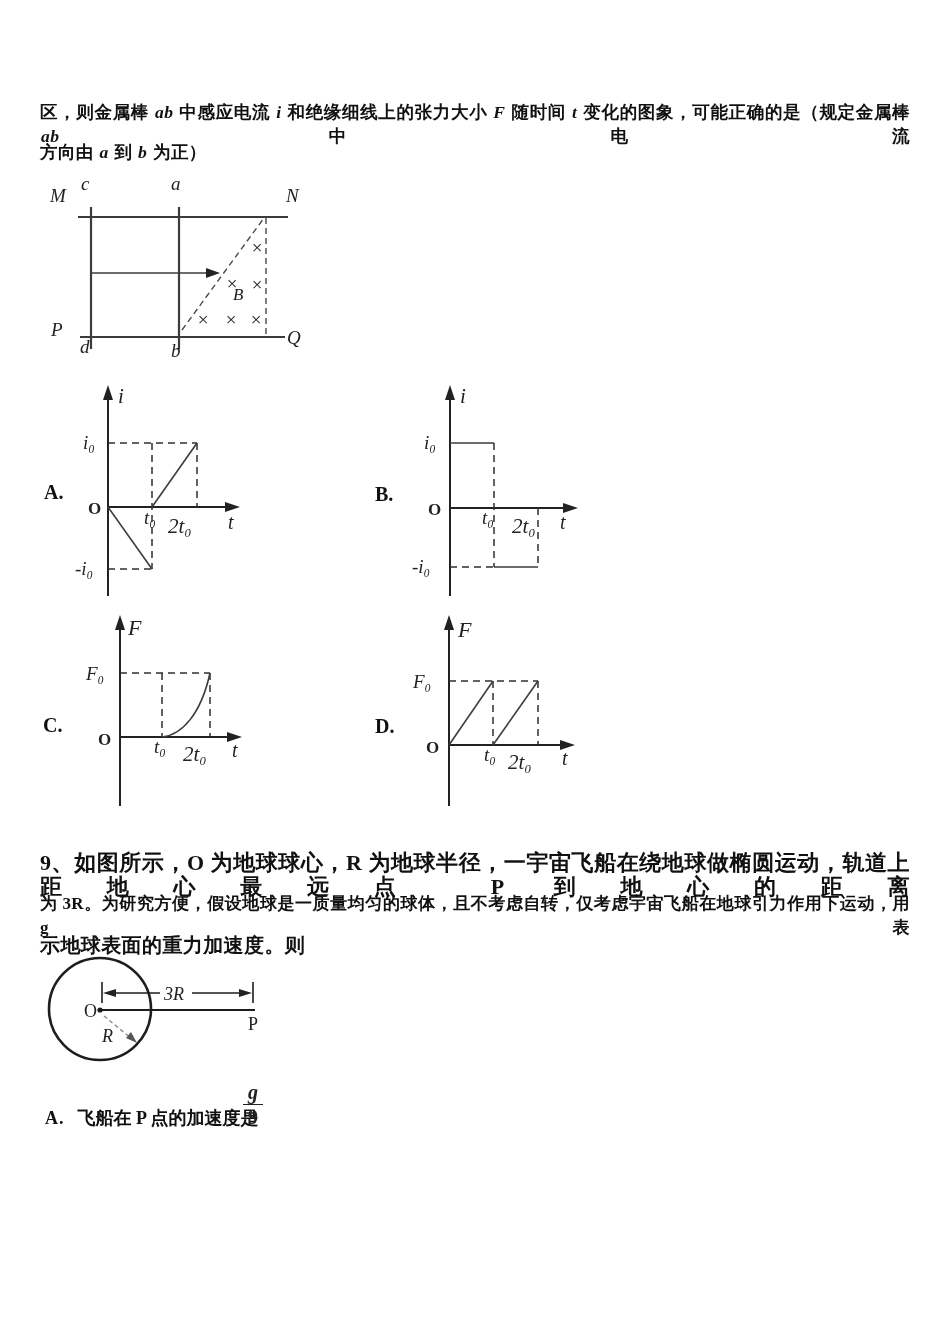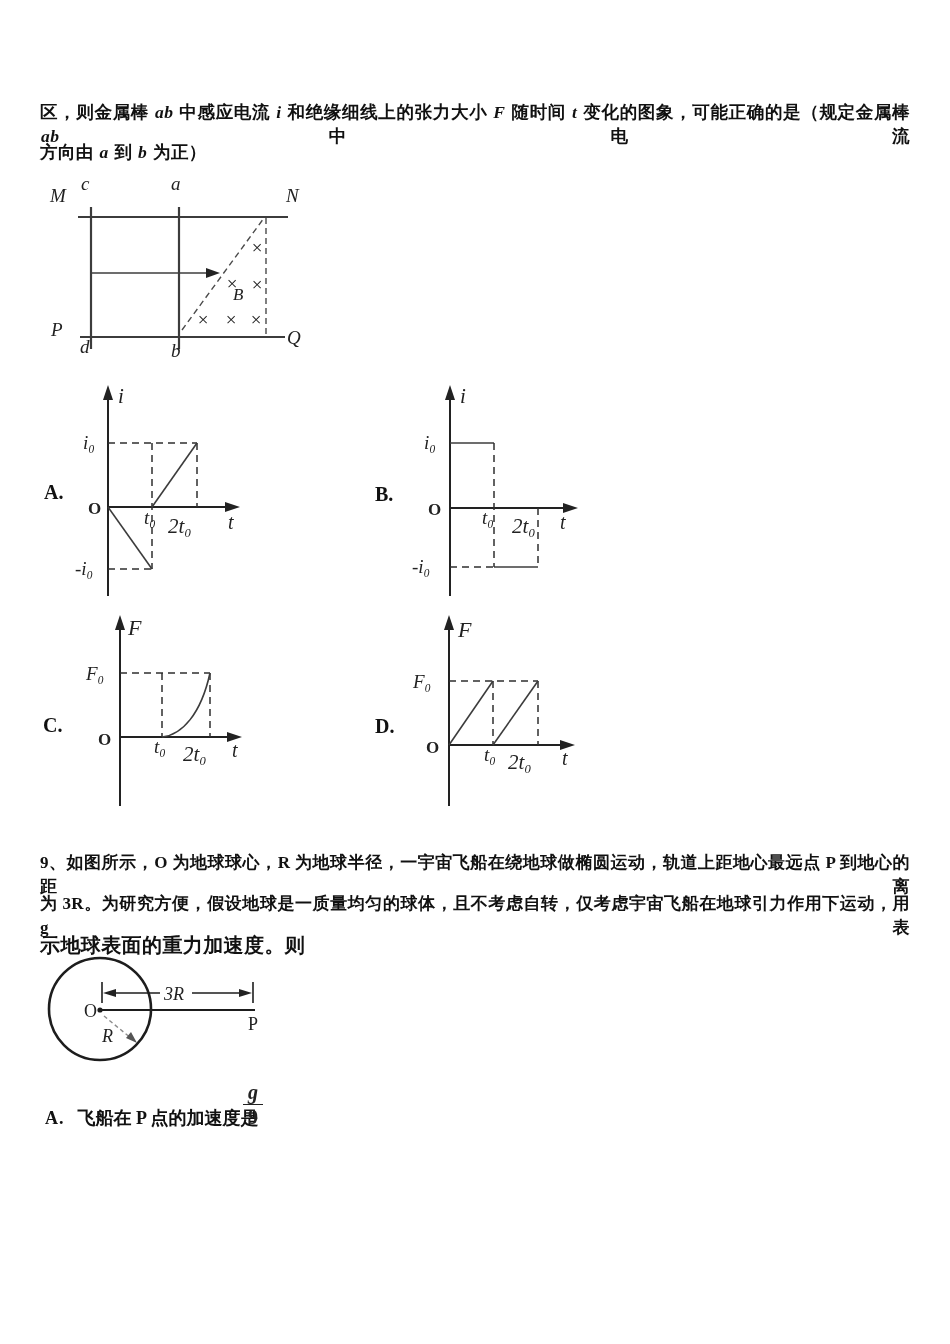--- a/index.html
+++ b/index.html
@@ -149,21 +149,21 @@
     <g font-size="19" font-style="italic">
       <text x="58" y="24" font-size="22">F</text>
       <text x="13" y="75">F₀</text>
       <text x="26" y="140" font-style="normal" font-weight="700" font-size="17">O</text>
       <text x="84" y="148">t₀</text>
       <text x="108" y="156" font-size="21">2t₀</text>
       <text x="162" y="152" font-size="20">t</text>
     </g>
   </svg>
 
-  <div class="textline justify" style="top:851px;font-size:17px;">9、如图所示，O 为地球球心，R 为地球半径，一宇宙飞船在绕地球做椭圆运动，轨道上距地心最远点 P 到地心的距离</div>
+  <div class="textline justify" style="top:851px;font-size:22px;">9、如图所示，O 为地球球心，R 为地球半径，一宇宙飞船在绕地球做椭圆运动，轨道上距地心最远点 P 到地心的距离</div>
   <div class="textline justify" style="top:892px;font-size:17px;">为 3R。为研究方便，假设地球是一质量均匀的球体，且不考虑自转，仅考虑宇宙飞船在地球引力作用下运动，用 g 表</div>
   <div class="textline" style="top:933px;font-size:20px;">示地球表面的重力加速度。则</div>
 
   <svg style="left:40px;top:950px;" width="240" height="125" viewBox="0 0 240 125">
     <circle cx="60" cy="59" r="51" fill="none" stroke="#1d1d1d" stroke-width="2.6"></circle>
     <circle cx="60" cy="60" r="2.6" fill="#1d1d1d"></circle>
     <line x1="60" y1="60" x2="215" y2="60" stroke="#1d1d1d" stroke-width="2.2"></line>
     <g stroke="#1d1d1d" stroke-width="1.6">
       <line x1="62" y1="32" x2="62" y2="53"></line>
       <line x1="213" y1="32" x2="213" y2="53"></line>

